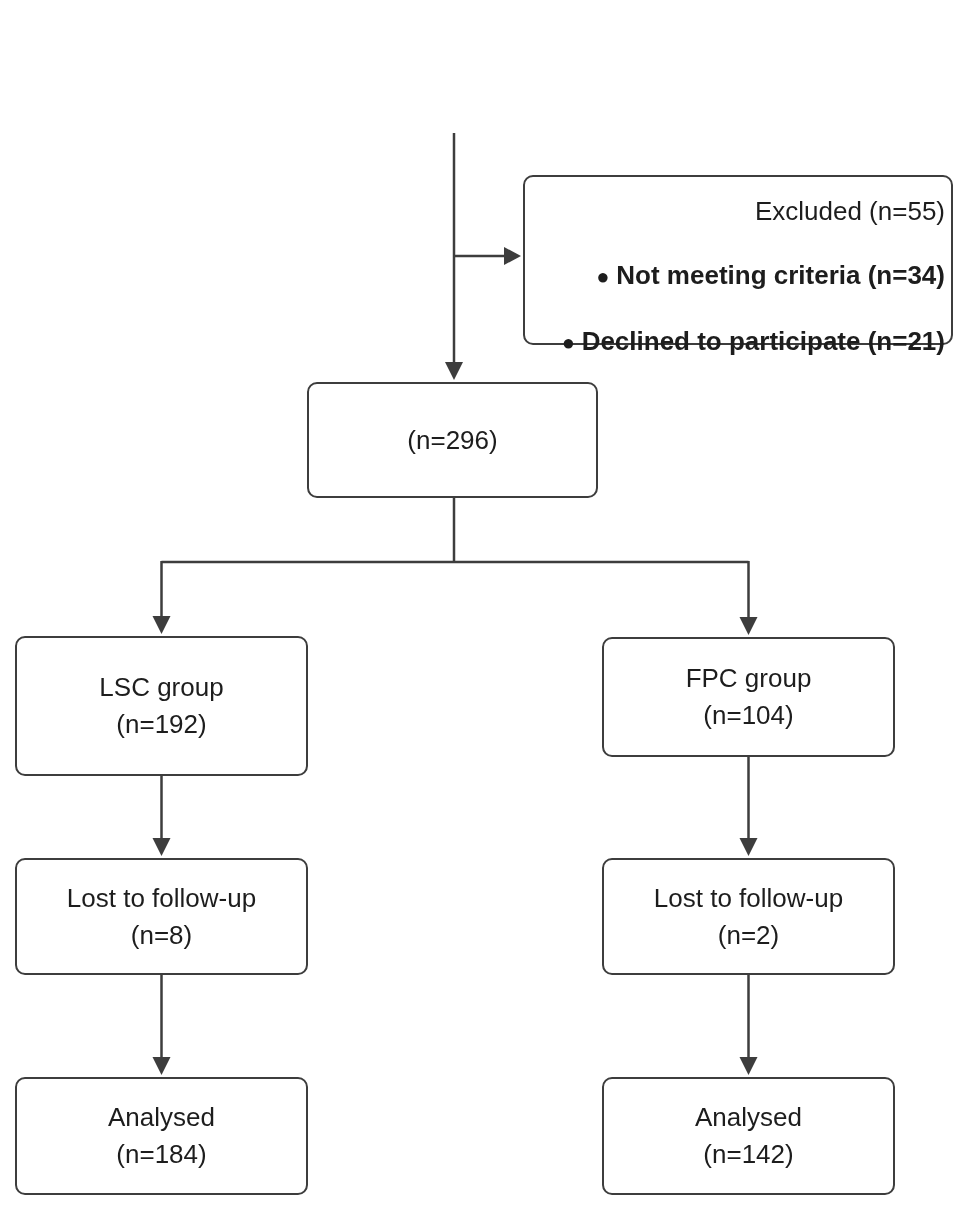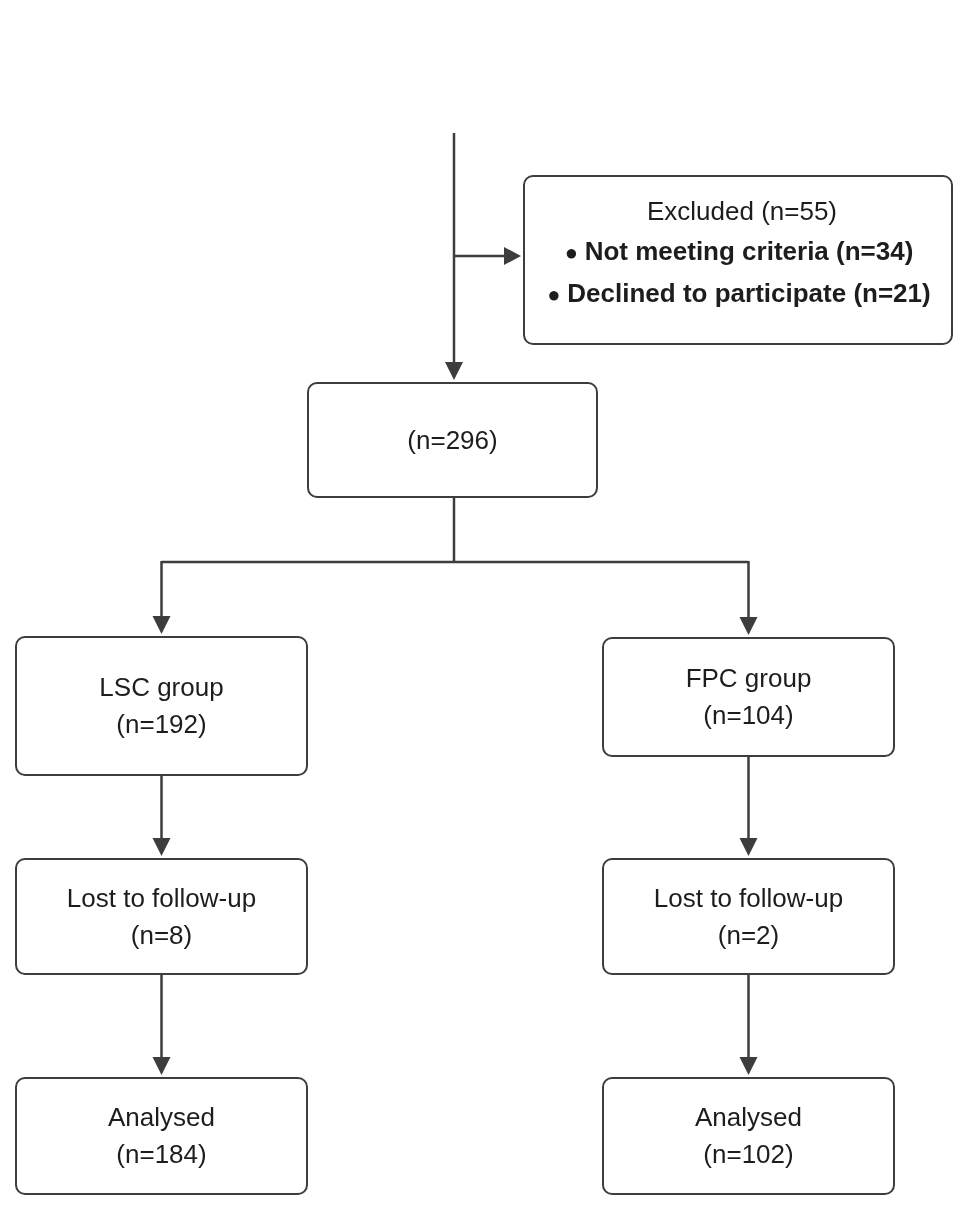--- a/index.html
+++ b/index.html
@@ -28,22 +28,22 @@
     align-items: center;
     justify-content: center;
     text-align: center;
     font-size: 26px;
     line-height: 37px;
   }
   .box .bl { white-space: nowrap; }
   
   #box-screened     { left: 307px; top: 13px;   width: 290px; height: 120px; }
   #box-excluded     { left: 523px; top: 175px;  width: 430px; height: 170px;
-                      align-items: center; justify-content: flex-start;
-                      text-align: left; padding: 14px 6px 0 8px; line-height: 40px; }
+                      align-items: flex-end; justify-content: flex-start;
+                      text-align: left; padding: 14px 6px 0 8px; line-height: 40px; gap: 24px; }
   #box-randomized   { left: 307px; top: 382px;  width: 291px; height: 116px; }
   #box-lsc          { left: 15px;  top: 636px;  width: 293px; height: 140px; }
   #box-fpc          { left: 602px; top: 637px;  width: 293px; height: 120px; }
   #box-lost-lsc     { left: 15px;  top: 858px;  width: 293px; height: 117px; }
   #box-lost-fpc     { left: 602px; top: 858px;  width: 293px; height: 117px; }
   #box-analysed-lsc { left: 15px;  top: 1077px; width: 293px; height: 118px; }
   #box-analysed-fpc { left: 602px; top: 1077px; width: 293px; height: 118px; }
 
   .excl-title { padding-left: 6px; }
   .bullet-row { display: flex; align-items: baseline; }
@@ -122,16 +122,16 @@
     <div class="bl">(n=2)</div>
   </div>
 
   <div class="box" id="box-analysed-lsc">
     <div class="bl">Analysed</div>
     <div class="bl">(n=184)</div>
   </div>
 
   <div class="box" id="box-analysed-fpc">
     <div class="bl">Analysed</div>
-    <div class="bl">(n=102)</div>
+    <div class="bl">(n=142)</div>
   </div>
 
 </div>
 
 </body></html>

